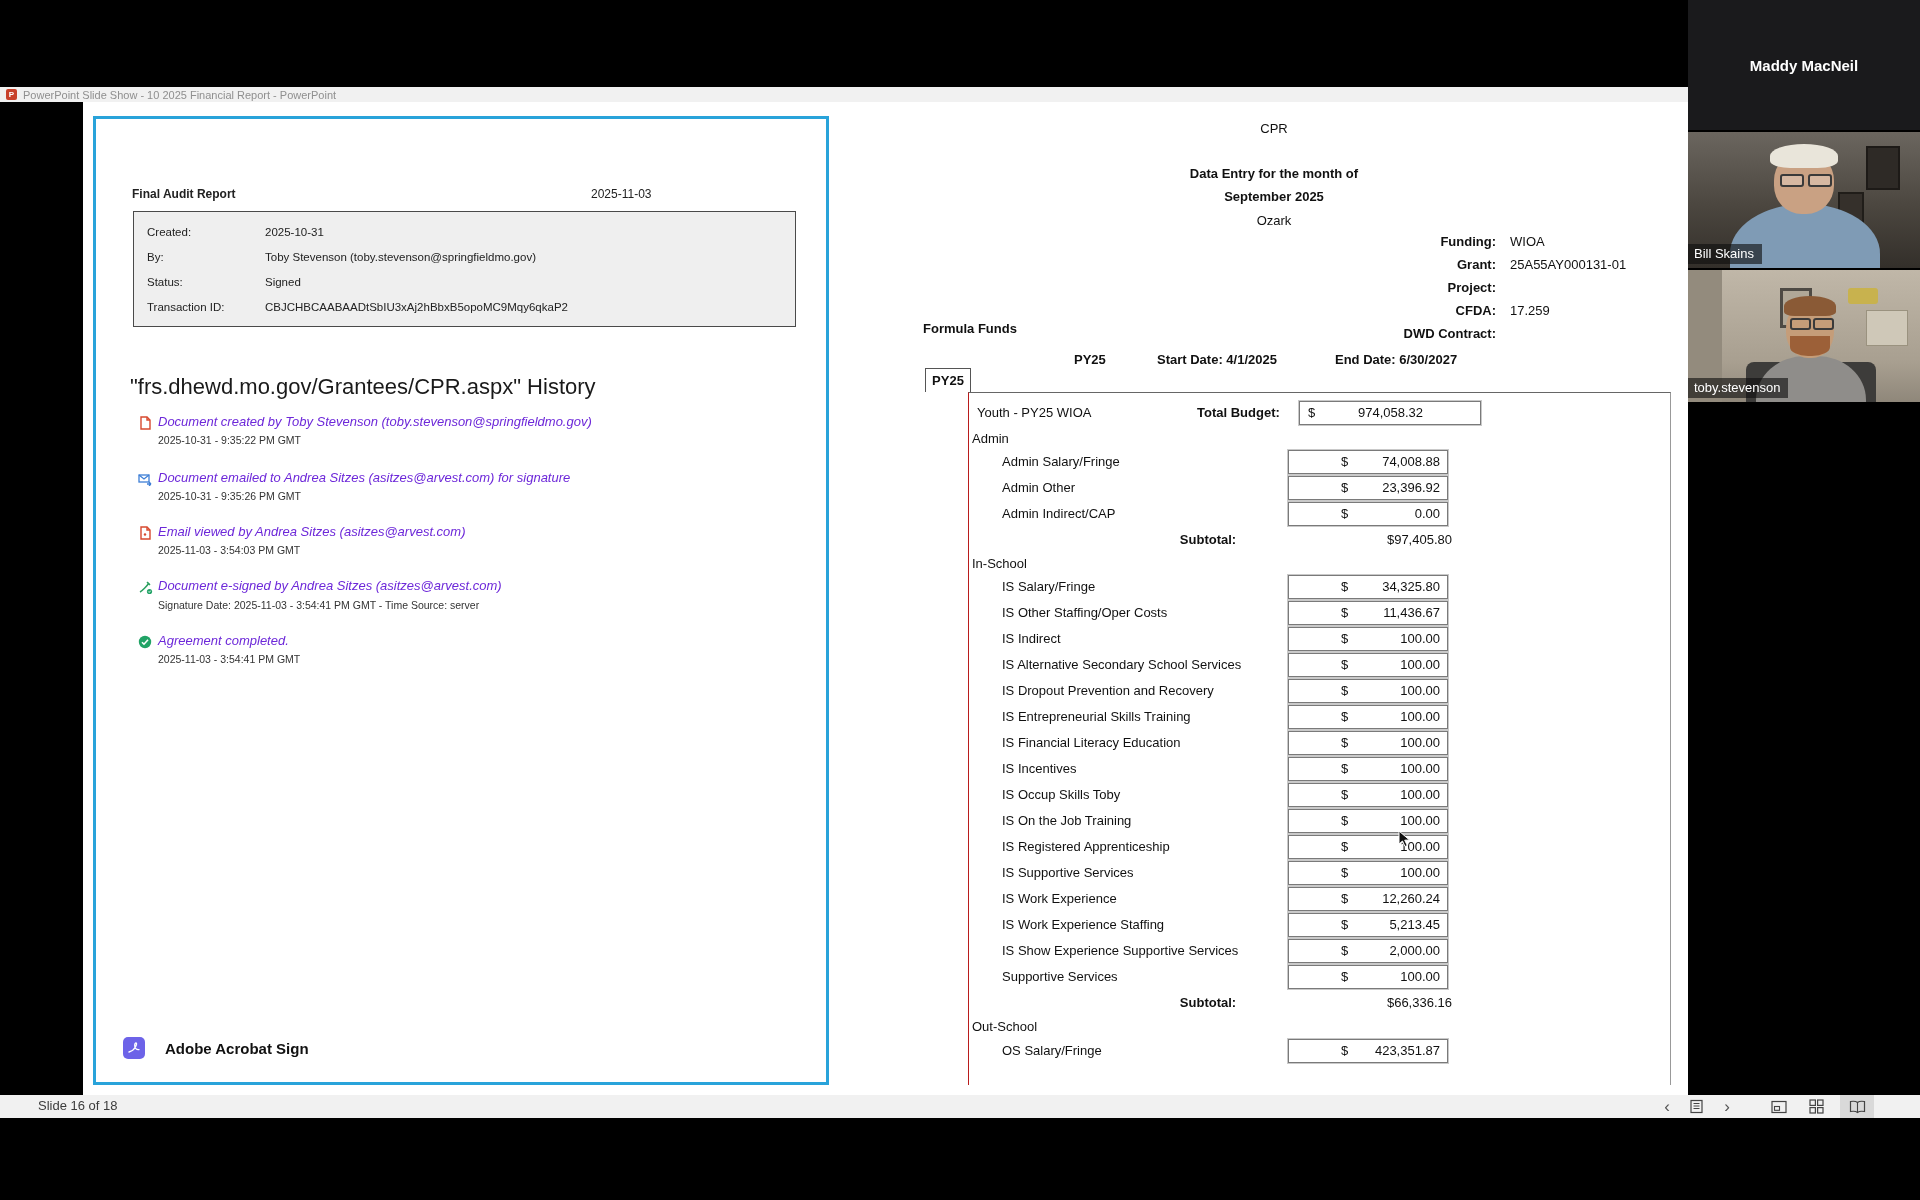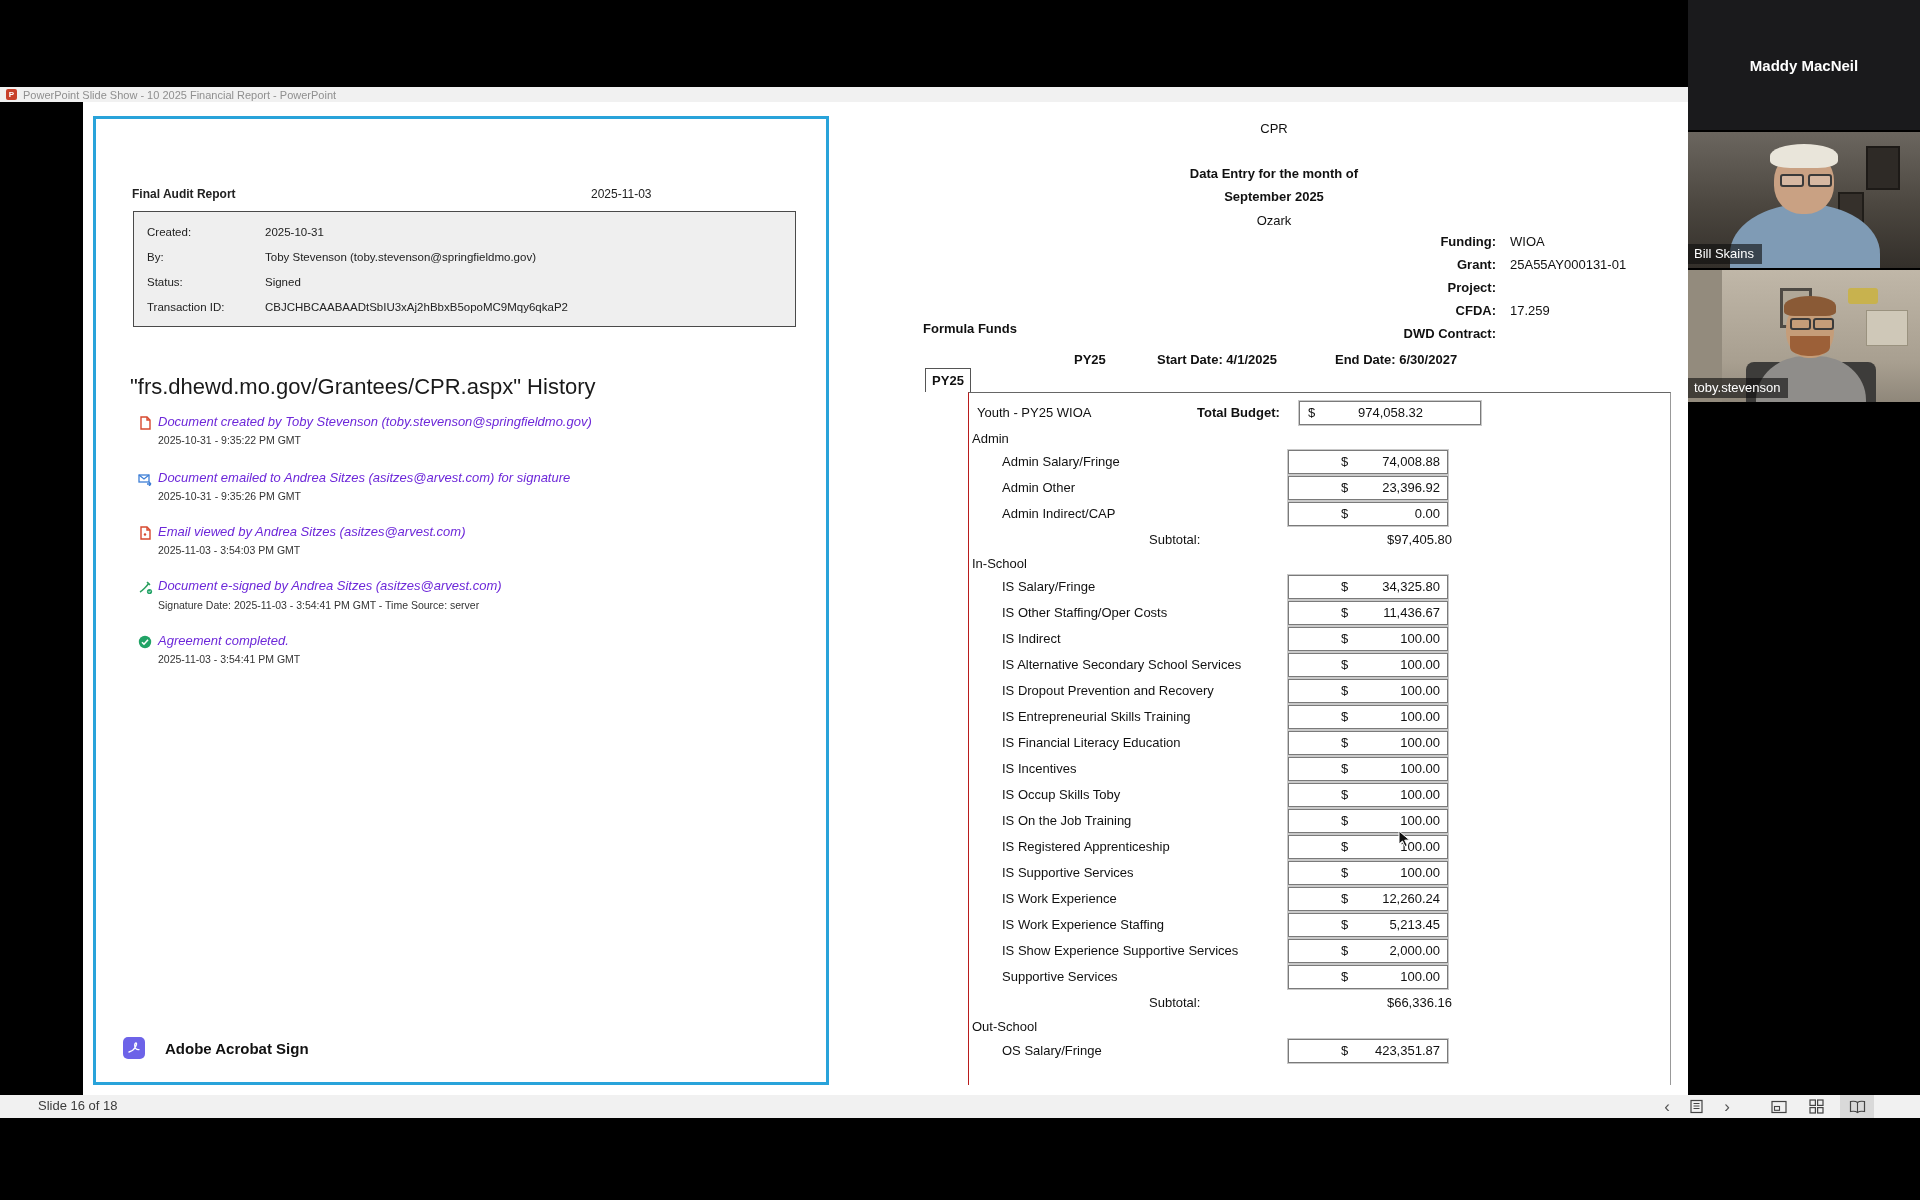--- a/index.html
+++ b/index.html
@@ -37,21 +37,21 @@
   .meta-value{position:absolute;left:590px;white-space:nowrap;}
   #cpr-table{position:absolute;left:5px;top:276px;width:703px;height:693px;border-top:1px solid #666;border-left:1px solid #b91c1c;border-right:1px solid #999;box-sizing:border-box;margin-left:43px;}
   #py-tab{position:absolute;left:5px;top:252px;width:46px;height:24px;border:1px solid #555;border-bottom:none;box-sizing:border-box;text-align:center;line-height:24px;font-weight:bold;background:#fff;}
   .frow{position:absolute;left:0;width:100%;height:24px;}
   .frow .lbl{position:absolute;left:33px;line-height:24px;white-space:nowrap;}
   .amt-box{position:absolute;left:319px;top:0;width:160px;height:24px;border:1px solid #7a7a7a;outline:1px solid #c9c9c9;background:#fff;box-sizing:border-box;}
   .amt-box .cur{position:absolute;left:52px;line-height:22px;}
   .amt-box .val{position:absolute;right:7px;line-height:22px;}
   .group-hdr{position:absolute;left:3px;white-space:nowrap;}
   .subrow{position:absolute;height:18px;width:100%;}
-  .subrow .slbl{position:absolute;left:180px;width:142px;text-align:left;font-weight:normal;}
+  .subrow .slbl{position:absolute;left:168px;width:142px;text-align:center;font-weight:bold;}
   .subrow .sval{position:absolute;left:330px;width:153px;text-align:right;}
   
   #video-panel{left:1688px;top:0;width:232px;height:1095px;background:#000;}
   .tile{position:absolute;left:0;width:232px;overflow:hidden;}
   .name-tag{position:absolute;left:0;bottom:4px;background:rgba(15,15,15,.62);color:#fff;font-size:13px;padding:2px 8px 3px 6px;white-space:nowrap;}
   #tile-maddy{top:0;height:130px;background:#1a1a1c;display:flex;align-items:center;justify-content:center;}
   #tile-maddy .big-name{color:#fff;font-weight:bold;font-size:15px;}
   #tile-bill{top:132px;height:136px;background:linear-gradient(180deg,#6b665f 0%,#4b463f 55%,#332f2a 100%);padding-left:26px;}
   #tile-toby{top:270px;height:132px;background:linear-gradient(180deg,#c0b7a8 0%,#a89f90 70%,#8f877a 100%);}
   

